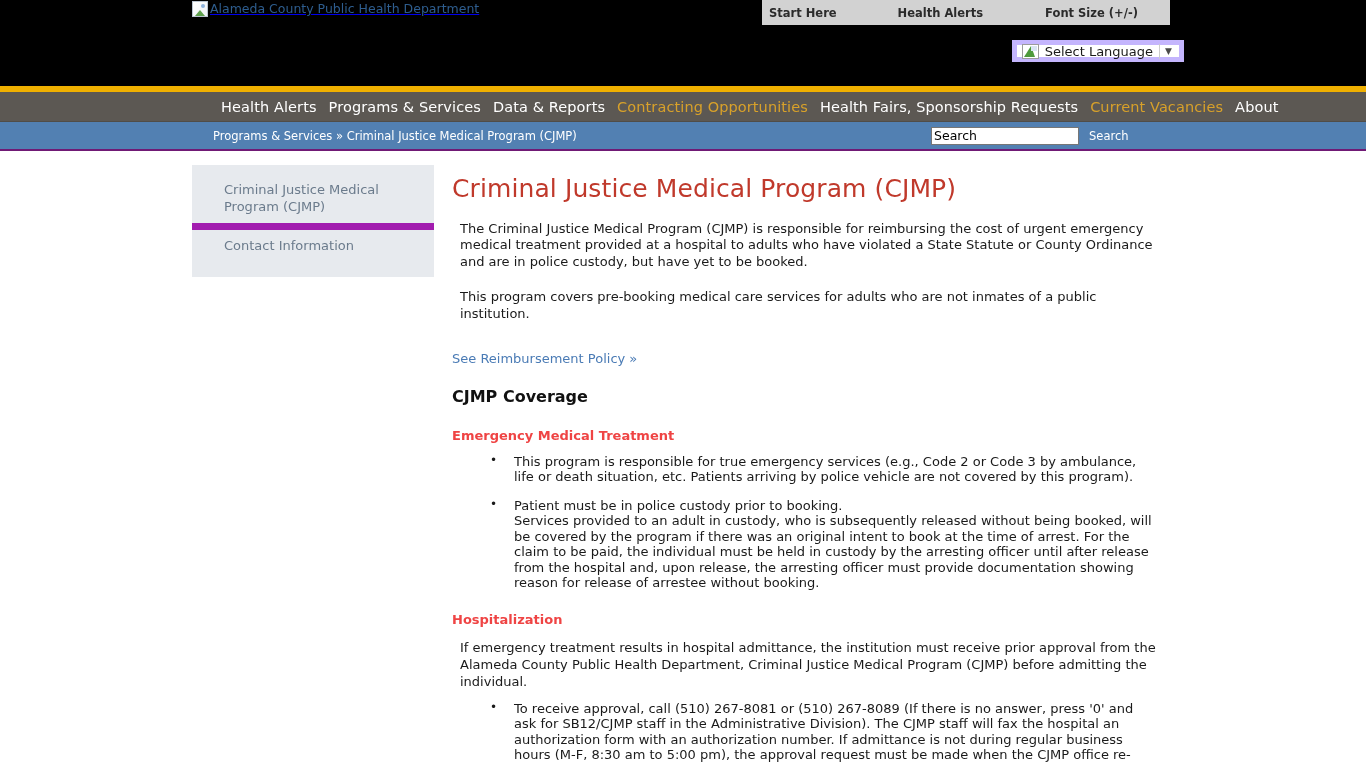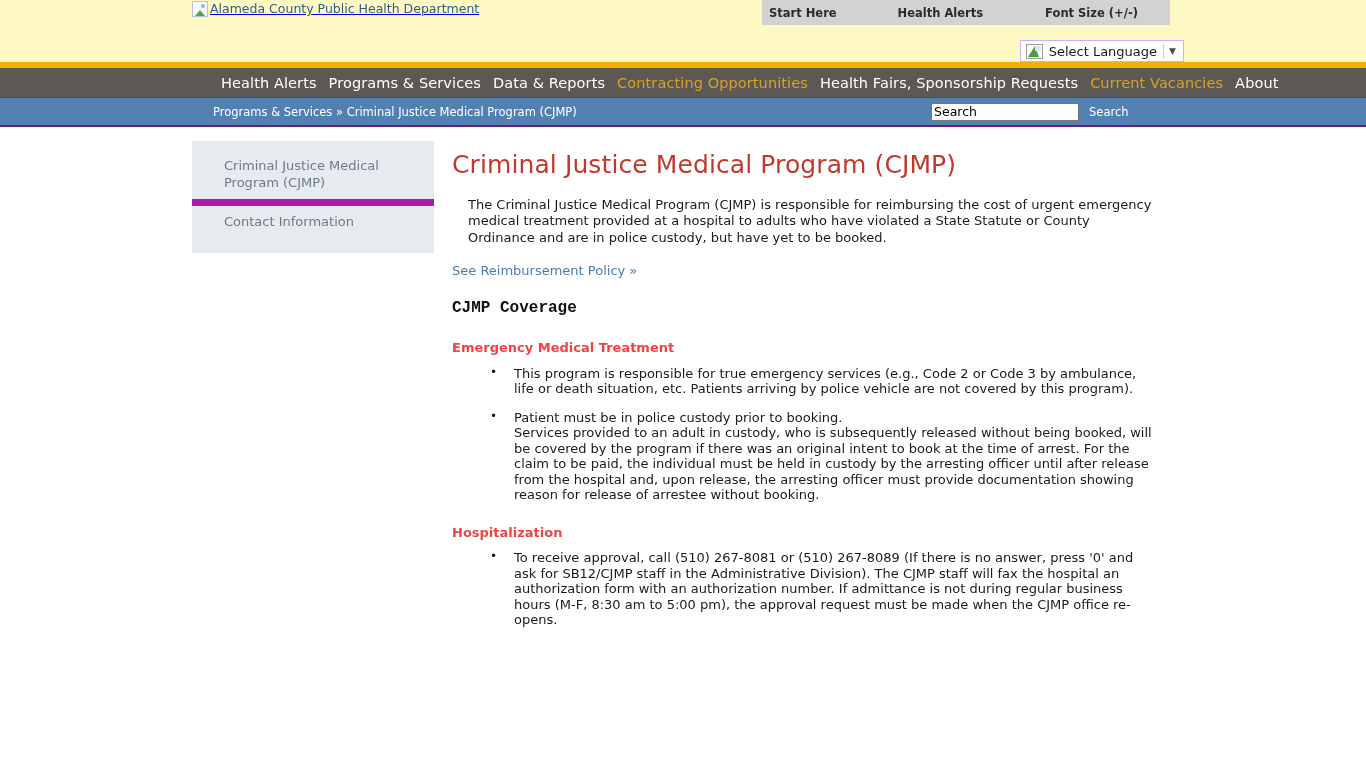--- a/index.html
+++ b/index.html
@@ -7,22 +7,22 @@
     margin: 0; padding: 0;
     width: 1366px; height: 768px;
     background: #ffffff;
     font-family: "DejaVu Sans", "Liberation Sans", sans-serif;
     overflow: hidden;
   }
 
   
   .top-region {
     position: relative;
-    height: 62px;
-    background: #fef9c3;
+    height: 86px;
+    background: #000000;
   }
   .logo-wrap {
     position: absolute;
     left: 192px; top: 0px;
     height: 18px;
     display: flex; align-items: center;
   }
   .broken-img {
     width: 16px; height: 16px;
     border: 1px solid #b9c4d0;
@@ -68,21 +68,21 @@
   }
   .util-link.i0 { margin-left: 7px; }
   .util-link.i1 { margin-left: 61px; }
   .util-link.i2 { margin-left: 62px; }
 
   .translate-widget {
     position: absolute;
     right: 182px; top: 40px;
     height: 22px;
     display: flex; align-items: center;
-    border: 1px solid #c4b5fd;
+    border: 5px solid #c4b5fd;
     background: #ffffff;
     padding: 0 3px 0 5px;
   }
   .gt-icon {
     width: 17px; height: 15px;
     border: 1px solid #9c9c9c;
     background: #ffffff;
     position: relative;
     margin-right: 6px;
     flex: 0 0 auto;
@@ -219,37 +219,36 @@
     font-weight: normal;
     color: #c0392b;
     margin: 24px 0 0 0;
     line-height: 1.1;
     letter-spacing: 0.1px;
   }
   .content p {
     font-size: 13px;
     color: #1a1a1a;
     line-height: 1.3;
-    margin: 18px 0 0 16px;
+    margin: 18px 0 0 8px;
   }
   .content p.tight { margin-top: 12px; }
   a.inline-link {
     font-size: 13px;
     color: #4a7bb5;
     text-decoration: none;
     display: inline-block;
-    margin-top: 16px;
+    margin-top: 28px;
   }
   h2.sec {
     font-size: 16px;
     font-weight: bold;
     color: #111111;
     margin: 20px 0 16px 0;
     line-height: 1.2;
-    font-family: Liberation Mono, monospace;
   }
   h3.sub {
     font-size: 13px;
     font-weight: bold;
     color: #ef4444;
     margin: 22px 0 0 0;
     line-height: 1.2;
   }
   ul.bullets {
     margin: 10px 0 0 0;
@@ -326,31 +325,33 @@
 
   <aside class="sidebar">
     <a class="side-item" href="#">Criminal Justice Medical Program (CJMP)</a>
     <a class="side-item" href="#">Contact Information</a>
   </aside>
 
   <main class="content">
     <h1 class="page-title">Criminal Justice Medical Program (CJMP)</h1>
 
     <p>The Criminal Justice Medical Program (CJMP) is responsible for reimbursing the cost of urgent emergency medical treatment provided at a hospital to adults who have violated a State Statute or County Ordinance and are in police custody, but have yet to be booked.</p>
+    <p>This program covers pre-booking medical care services for adults who are not inmates of a public institution.</p>
 
     <a class="inline-link" href="#">See Reimbursement Policy »</a>
 
     <h2 class="sec">CJMP Coverage</h2>
 
     <h3 class="sub">Emergency Medical Treatment</h3>
     <ul class="bullets">
       <li>This program is responsible for true emergency services (e.g., Code 2 or Code 3 by ambulance, life or death situation, etc. Patients arriving by police vehicle are not covered by this program).</li>
       <li style="white-space:pre-line">Patient must be in police custody prior to booking.
 Services provided to an adult in custody, who is subsequently released without being booked, will be covered by the program if there was an original intent to book at the time of arrest. For the claim to be paid, the individual must be held in custody by the arresting officer until after release from the hospital and, upon release, the arresting officer must provide documentation showing reason for release of arrestee without booking.</li>
     </ul>
 
     <h3 class="sub">Hospitalization</h3>
+    <p class="tight">If emergency treatment results in hospital admittance, the institution must receive prior approval from the Alameda County Public Health Department, Criminal Justice Medical Program (CJMP) before admitting the individual.</p>
     <ul class="bullets">
       <li>To receive approval, call (510) 267-8081 or (510) 267-8089 (If there is no answer, press '0' and ask for SB12/CJMP staff in the Administrative Division). The CJMP staff will fax the hospital an authorization form with an authorization number. If admittance is not during regular business hours (M-F, 8:30 am to 5:00 pm), the approval request must be made when the CJMP office re-opens.</li>
 
     </ul>
   </main>
 </div>
 
 </body></html>

